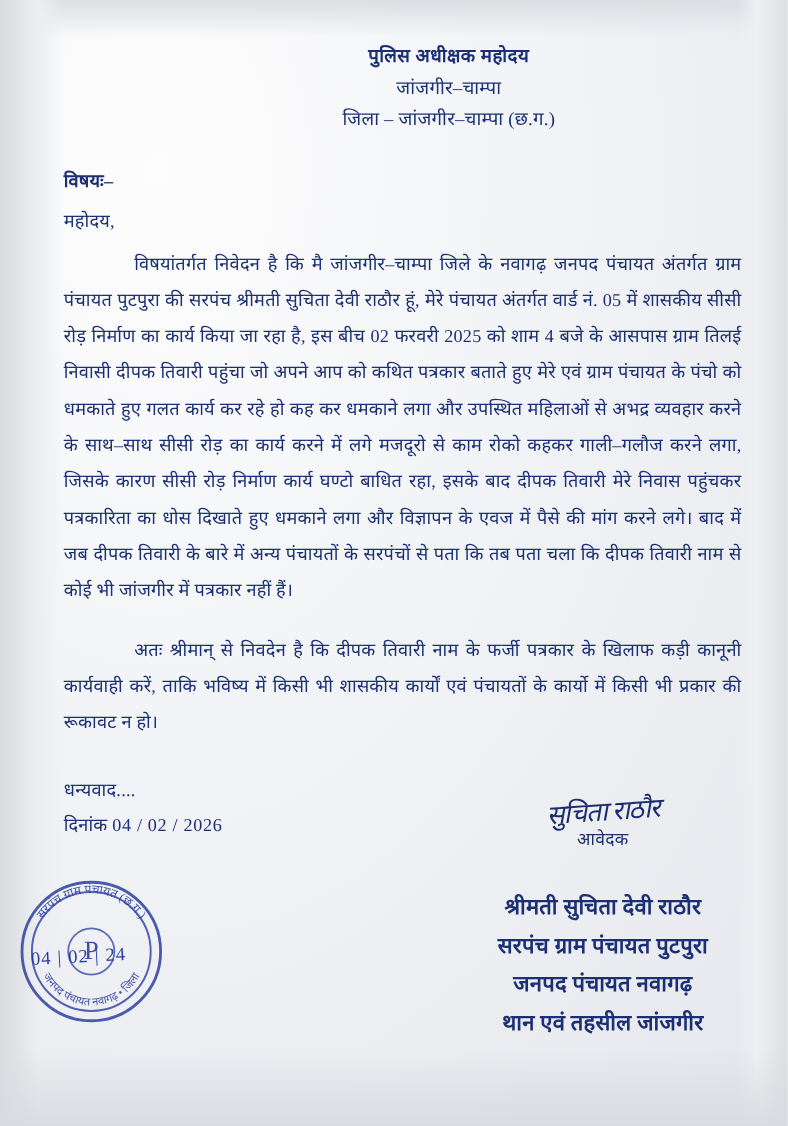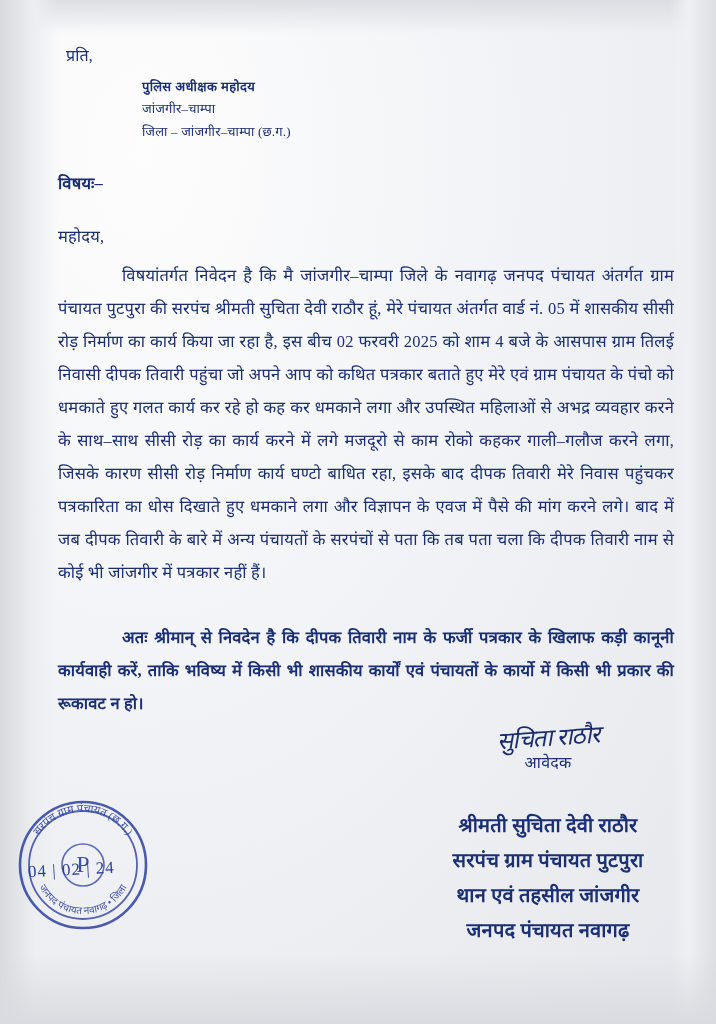--- a/index.html
+++ b/index.html
@@ -68,21 +68,22 @@
   }
 
   
   .to-line {
     font-size: 16px;
     margin: 8px 0 10px 8px;
   }
   .addressee {
     margin-left: 84px;
     line-height: 1.72;
-    font-size: 13px;
+    font-size: 17px;
+    text-align: center;
   }
   .addressee .l1 { font-weight: bold; letter-spacing: 0.4px; }
   .addressee .l2 { }
   .addressee .l3 { }
 
   
   .subject-row {
     display: flex;
     align-items: baseline;
     margin-top: 28px;
@@ -94,36 +95,35 @@
     flex: 0 0 84px;
     font-weight: bold;
   }
   .subject-text {
     font-weight: bold;
     letter-spacing: 0.2px;
   }
 
   
   .salutation {
-    margin-top: 30px;
+    margin-top: 13px;
     font-size: 16.5px;
   }
 
   
   .para {
     margin-top: 12px;
     font-size: 16.5px;
     line-height: 2.0;
     text-align: justify;
     text-justify: inter-word;
     text-indent: 64px;
   }
   .para.p2 {
-    margin-top: 32px;
-    font-weight: bold;
+    margin-top: 21px;
   }
 
   
   .closing {
     margin-top: 30px;
     font-size: 16.5px;
     line-height: 1.9;
   }
   .closing .date {
     letter-spacing: 0.6px;
@@ -182,47 +182,53 @@
 <body>
 
 <div class="page">
   <div class="paper-shade-top"></div>
   <div class="paper-shade-left"></div>
   <div class="paper-shade-right"></div>
   <div class="paper-shade-bottom"></div>
 
   <div class="content hand">
 
-    <div class="to-line hand">प्रति,</div>
 
     <div class="addressee hand">
       <div class="l1">पुलिस अधीक्षक महोदय</div>
       <div class="l2">जांजगीर–चाम्पा</div>
       <div class="l3">जिला – जांजगीर–चाम्पा (छ.ग.)</div>
     </div>
 
     <div class="subject-row hand">
       <div class="subject-label">विषयः–</div>
     </div>
 
     <div class="salutation hand">महोदय,</div>
 
     <div class="para hand p1">विषयांतर्गत निवेदन है कि मै जांजगीर–चाम्पा जिले के नवागढ़ जनपद पंचायत अंतर्गत ग्राम पंचायत पुटपुरा की सरपंच श्रीमती सुचिता देवी राठौर हूं, मेरे पंचायत अंतर्गत वार्ड नं. 05 में शासकीय सीसी रोड़ निर्माण का कार्य किया जा रहा है, इस बीच 02 फरवरी 2025 को शाम 4 बजे के आसपास ग्राम तिलई निवासी दीपक तिवारी पहुंचा जो अपने आप को कथित पत्रकार बताते हुए मेरे एवं ग्राम पंचायत के पंचो को धमकाते हुए गलत कार्य कर रहे हो कह कर धमकाने लगा और उपस्थित महिलाओं से अभद्र व्यवहार करने के साथ–साथ सीसी रोड़ का कार्य करने में लगे मजदूरो से काम रोको कहकर गाली–गलौज करने लगा, जिसके कारण सीसी रोड़ निर्माण कार्य घण्टो बाधित रहा, इसके बाद दीपक तिवारी मेरे निवास पहुंचकर पत्रकारिता का धोस दिखाते हुए धमकाने लगा और विज्ञापन के एवज में पैसे की मांग करने लगे। बाद में जब दीपक तिवारी के बारे में अन्य पंचायतों के सरपंचों से पता कि तब पता चला कि दीपक तिवारी नाम से कोई भी जांजगीर में पत्रकार नहीं हैं।</div>
     <div class="para hand p2">अतः श्रीमान् से निवदेन है कि दीपक तिवारी नाम के फर्जी पत्रकार के खिलाफ कड़ी कानूनी कार्यवाही करें, ताकि भविष्य में किसी भी शासकीय कार्यों एवं पंचायतों के कार्यो में किसी भी प्रकार की रूकावट न हो।</div>
 
+    <div class="closing hand">
+      <div>धन्यवाद....</div>
+      <div>
+        <span>दिनांक</span>
+        <span class="date">04 / 02 / 2026</span>
+      </div>
+    </div>
   </div>
 
   <div class="sign-block">
     <div class="signature-scribble">सुचिता राठौर</div>
     <div class="applicant-label hand">आवेदक</div>
     <div class="sign-name hand">
       <div>श्रीमती सुचिता देवी राठौर</div>
       <div>सरपंच ग्राम पंचायत पुटपुरा</div>
+      <div>जनपद पंचायत नवागढ़</div>
       <div>थान एवं तहसील जांजगीर</div>
-      <div>जनपद पंचायत नवागढ़</div>
     </div>
   </div>
 
   <div class="stamp">
     <svg width="146" height="146" viewBox="0 0 146 146" aria-hidden="true">
       <defs>
         <path id="arcTop" d="M 20,73 A 53,53 0 0 1 126,73" fill="none"></path>
         <path id="arcBottom" d="M 24,73 A 49,49 0 0 0 122,73" fill="none"></path>
       </defs>
       <circle cx="73" cy="73" r="63" fill="none" stroke="#2b3fa0" stroke-width="2.6" opacity="0.85"></circle>

